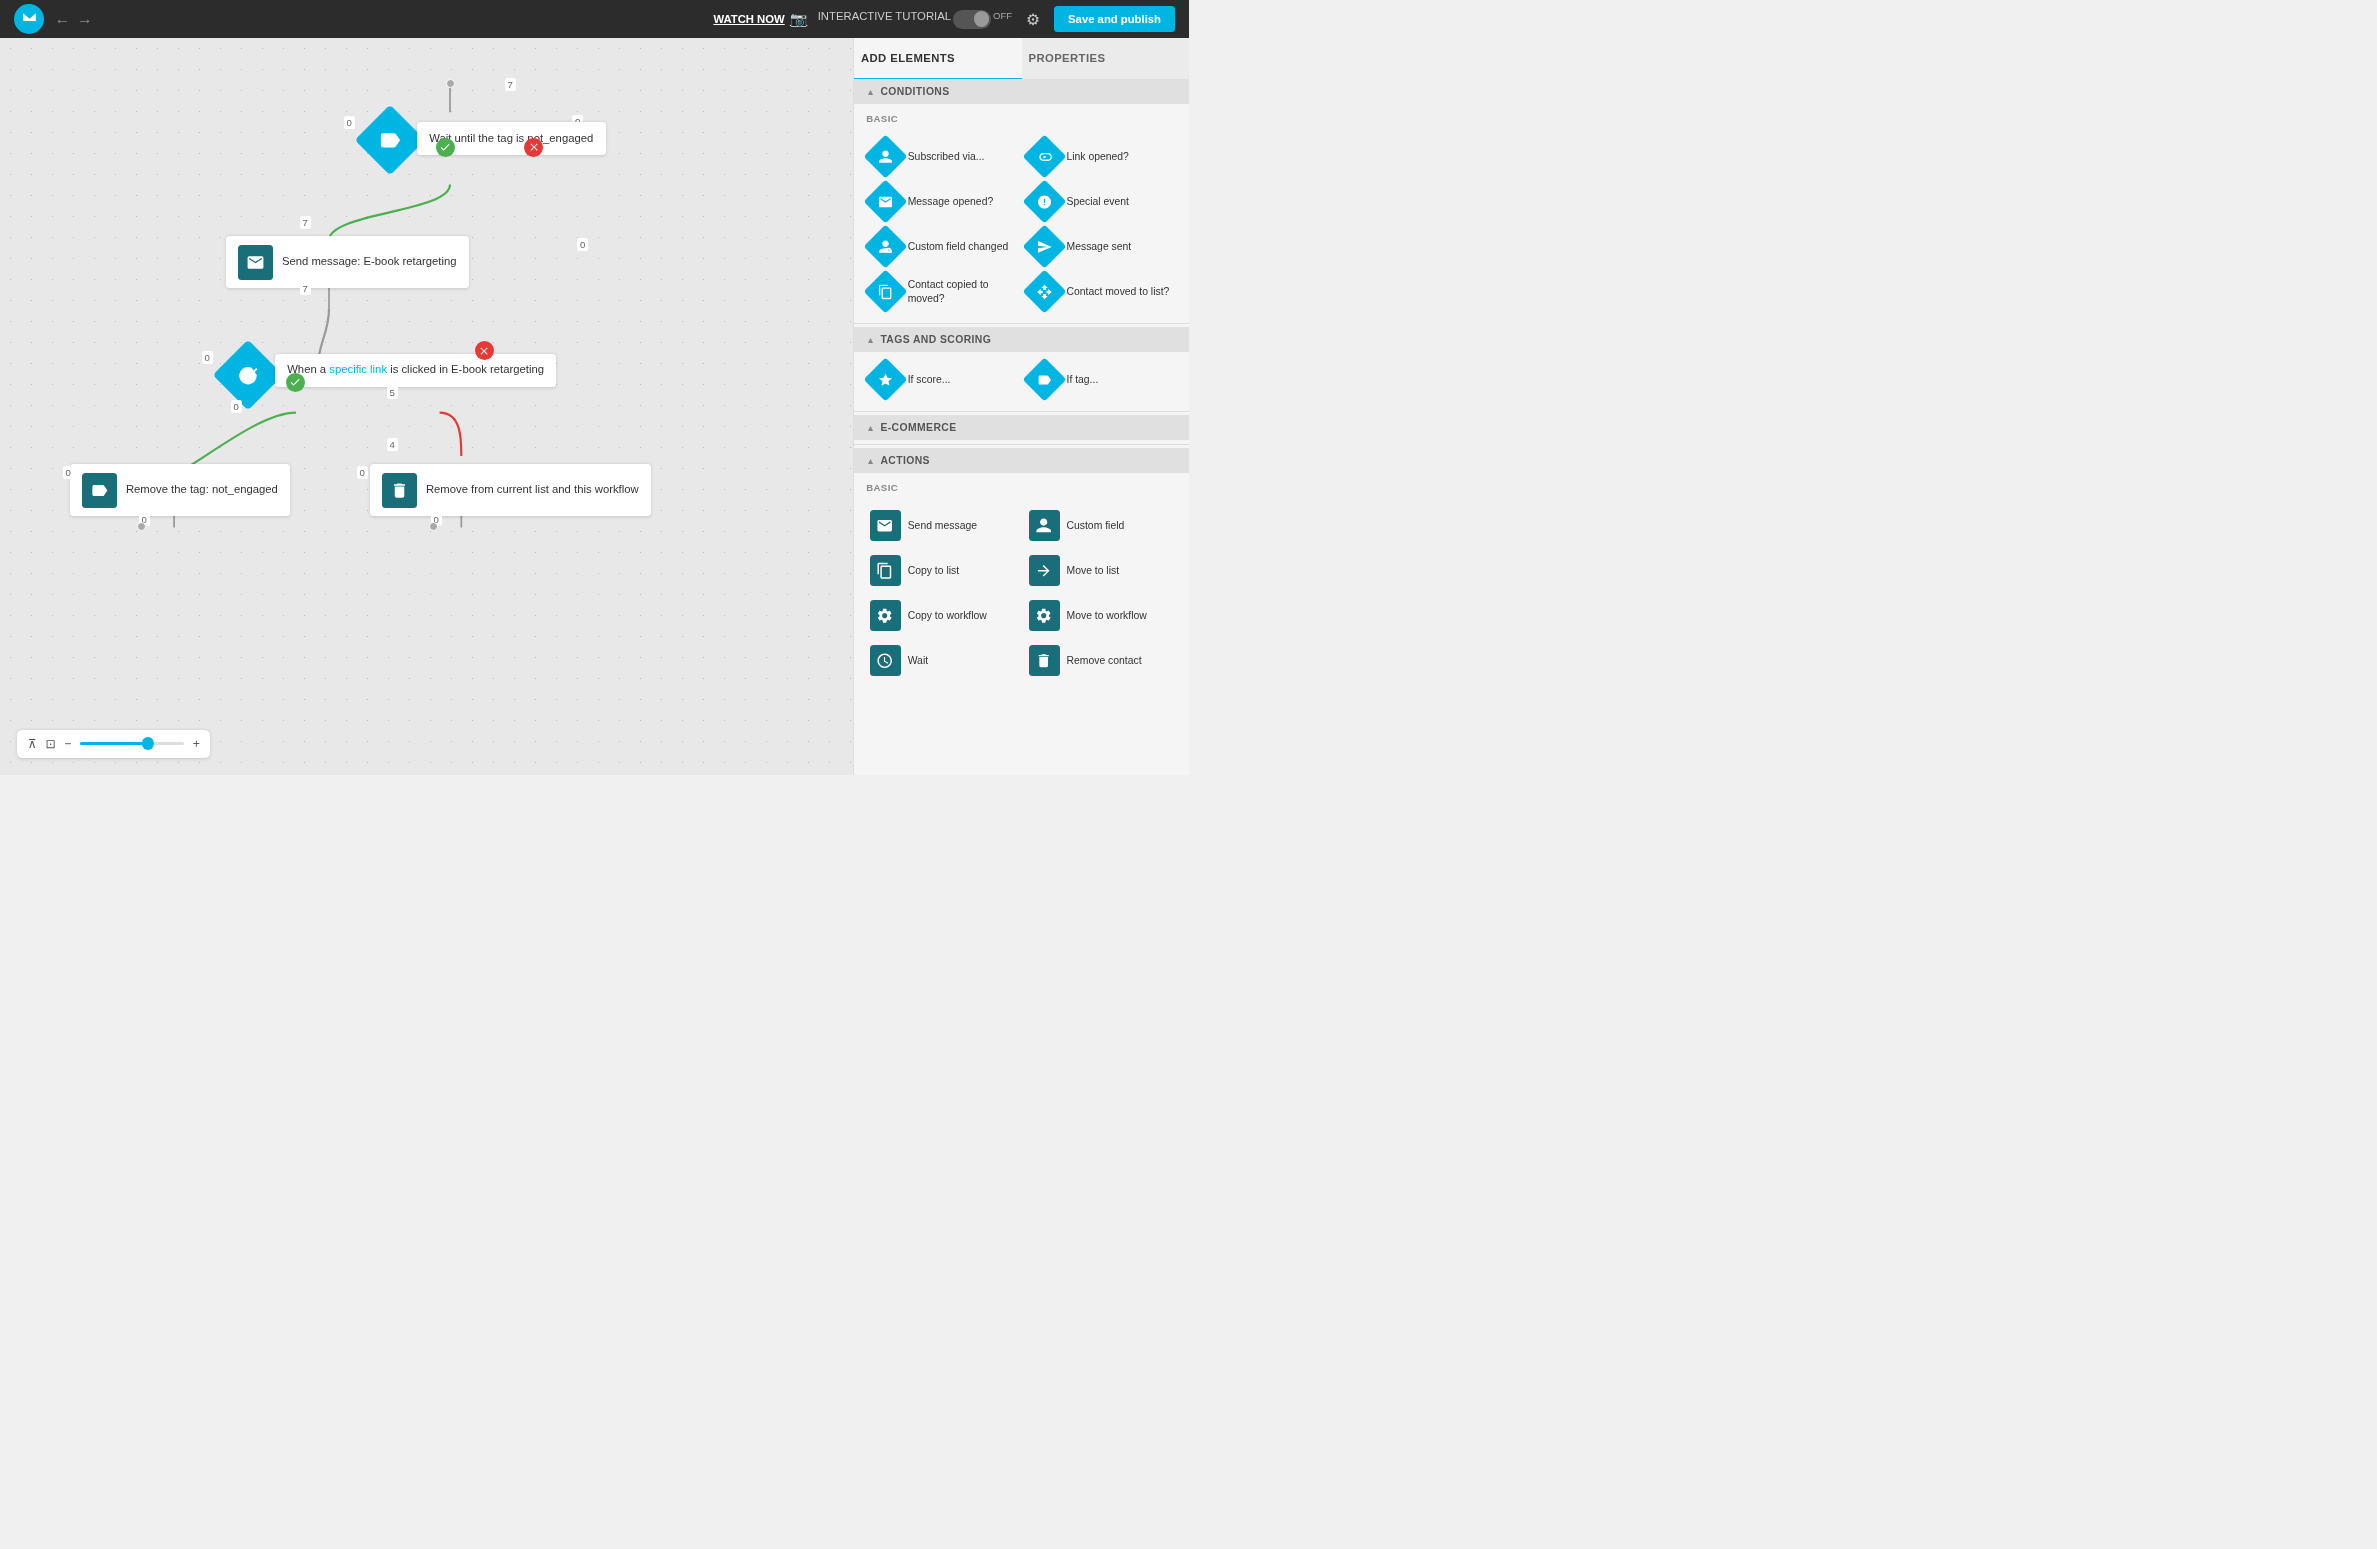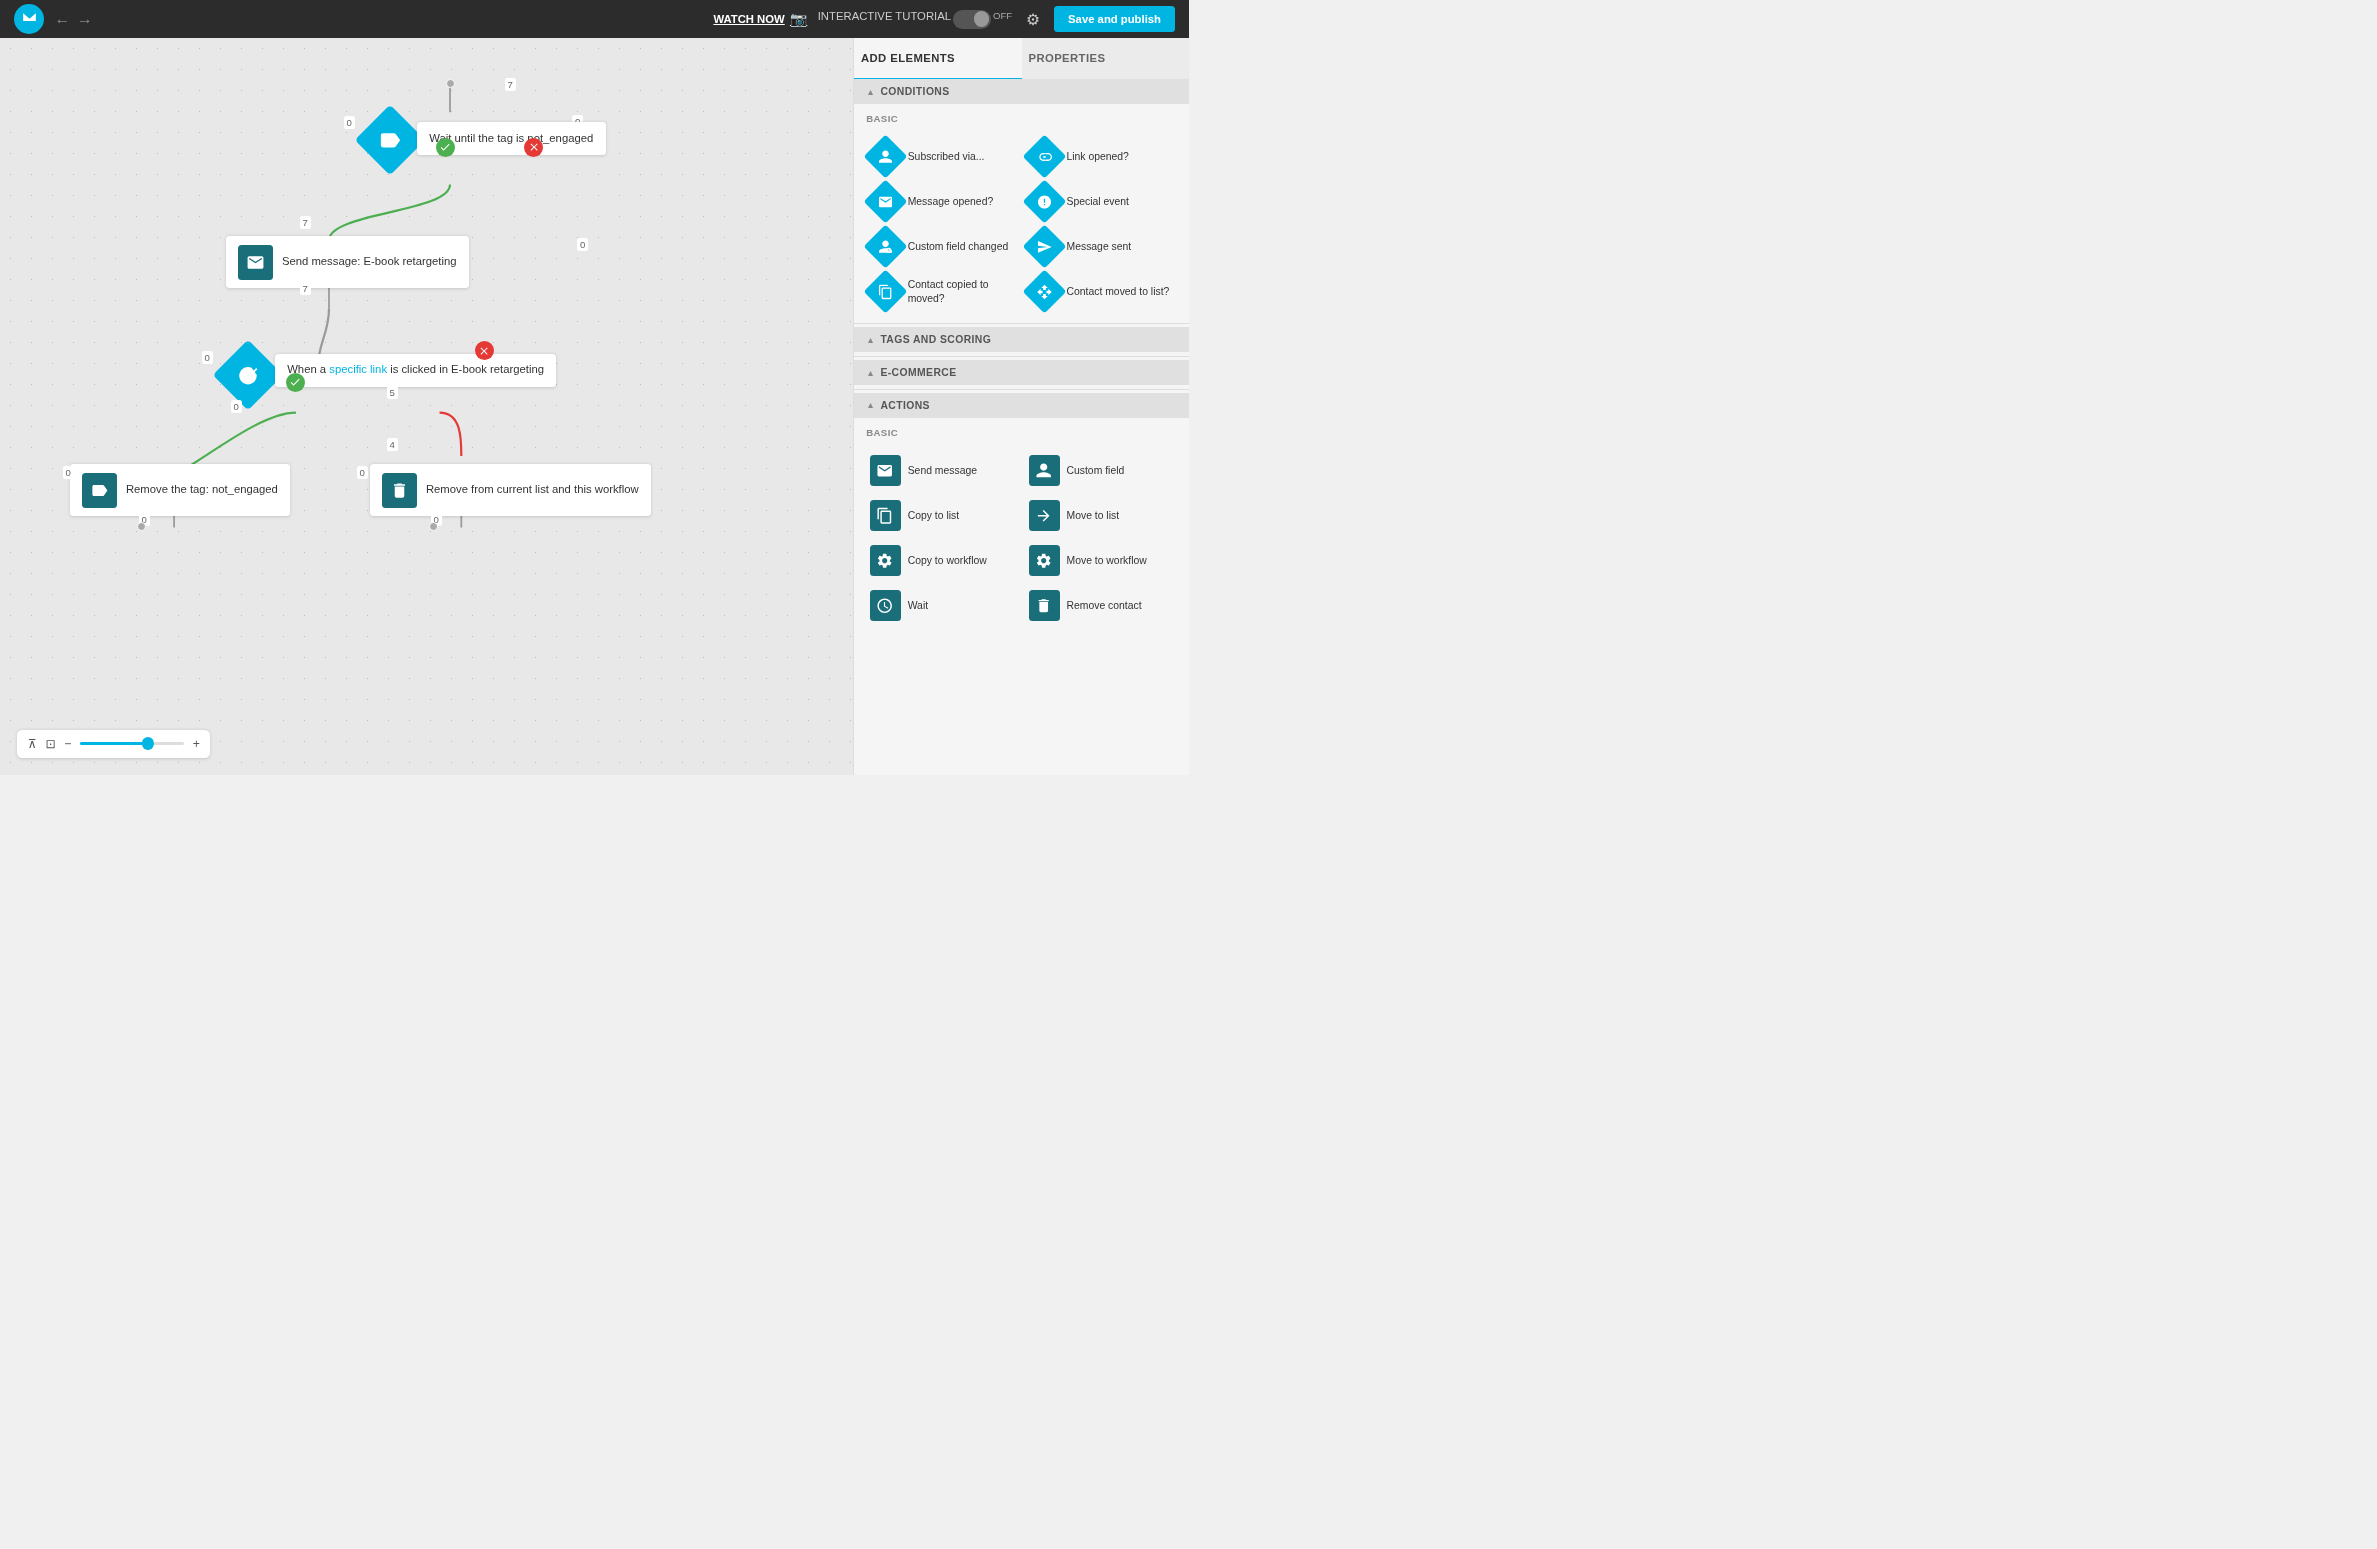--- a/index.html
+++ b/index.html
@@ -471,20 +471,38 @@
       </div>
     </div>
 
     <div class="divider"></div>
 
     <div class="section-header">
       <span class="arrow">▲</span>
       <span>TAGS AND SCORING</span>
     </div>
 
+    <div class="elements-grid">
+      <div class="element-item">
+        <div class="element-icon">
+          <svg width="15.7" height="15.7" viewBox="0 0 24 24" fill="white">
+              <path d="M12 17.27L18.18 21l-1.64-7.03L22 9.24l-7.19-.61L12 2 9.19 8.63 2 9.24l5.46 4.73L5.82 21z"></path>
+            </svg>
+        </div>
+        <span class="element-label">If score...</span>
+      </div>
+      <div class="element-item">
+        <div class="element-icon">
+          <svg width="15.7" height="15.7" viewBox="0 0 24 24" fill="white">
+              <path d="M17.63 5.84C17.27 5.33 16.67 5 16 5L5 5.01C3.9 5.01 3 5.9 3 7v10c0 1.1.9 1.99 2 1.99L16 19c.67 0 1.27-.33 1.63-.84L22 12l-4.37-6.16z"></path>
+            </svg>
+        </div>
+        <span class="element-label">If tag...</span>
+      </div>
+    </div>
 
     <div class="divider"></div>
 
     <div class="section-header">
       <span class="arrow">▲</span>
       <span>E-COMMERCE</span>
     </div>
 
 
     <div class="divider"></div>

